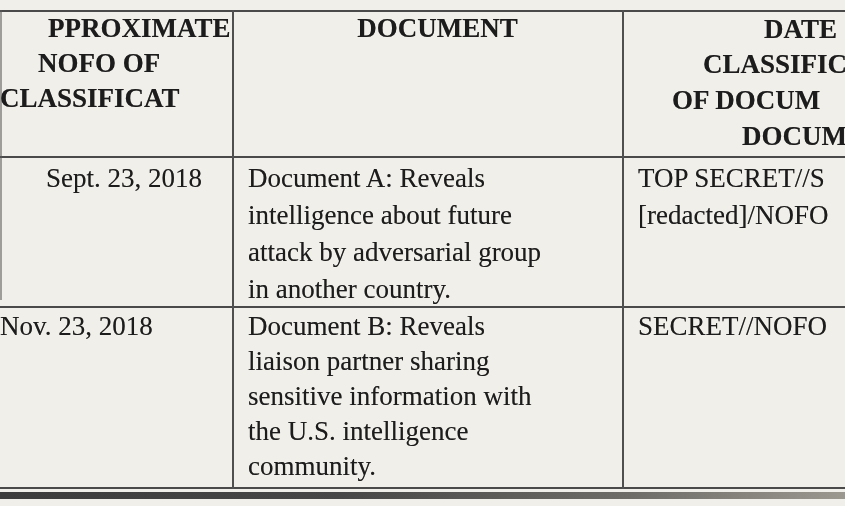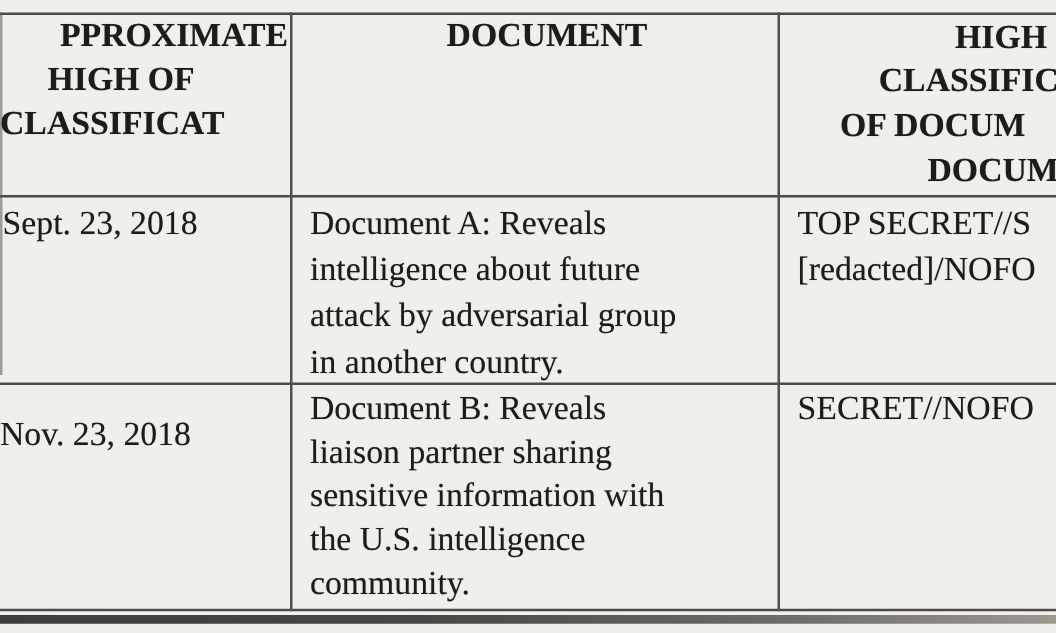--- a/index.html
+++ b/index.html
@@ -37,48 +37,48 @@
   #h-c1l1{left:0;top:11px;margin-left:48px;}
   #h-c1l2{left:38px;top:46px;}
   #h-c1l3{left:0;top:81px;}
   #h-c2-block{left:232px;top:11px;width:411px;text-align:center;}
   #h-c2-block .hdr-line{font-weight:bold;font-size:27px;line-height:35px;text-shadow:0 0 .6px rgba(25,25,25,.5);}
   #h-c3l1{left:764px;top:12px;}
   #h-c3l2{left:663px;top:47px;margin-left:40px;}
   #h-c3l3{left:672px;top:83px;}
   #h-c3l4{left:742px;top:119px;}
   
-  #r1-date{left:2px;top:160px;}
+  #r1-date{left:2px;top:160px;padding-left:44px;}
   #r1-desc{left:248px;top:160px;width:372px;}
   #r1-class{left:638px;top:160px;width:260px;}
-  #r2-date{left:0;top:309px;margin-top:21px;}
+  #r2-date{left:0;top:309px;}
   #r2-desc{left:248px;top:309px;width:372px;}
   #r2-class{left:638px;top:309px;width:260px;}
 </style>
 </head>
 <body>
 
 <div class="hline" style="top:10px"></div>
 <div class="hline" style="top:156px"></div>
 <div class="hline" style="top:306px"></div>
 <div class="hline" style="top:487px"></div>
 <div class="vline" style="left:232px"></div>
 <div class="vline" style="left:622px"></div>
 <div class="scan-band"></div>
 <div class="edge-artifact"></div>
 
 <div class="hdr" id="h-c1l1">PPROXIMATE</div>
-<div class="hdr" id="h-c1l2">HIGH OF</div>
+<div class="hdr" id="h-c1l2">NOFO OF</div>
 <div class="hdr" id="h-c1l3">CLASSIFICAT</div>
 
 <div class="abs" id="h-c2-block">
   <div class="hdr-line">DOCUMENT</div>
 </div>
 
-<div class="hdr" id="h-c3l1">HIGH</div>
+<div class="hdr" id="h-c3l1">DATE</div>
 <div class="hdr" id="h-c3l2">CLASSIFICAT</div>
 <div class="hdr" id="h-c3l3">OF DOCUM</div>
 <div class="hdr" id="h-c3l4">DOCUM</div>
 
 <div class="cell-text" id="r1-date">Sept. 23, 2018</div>
 <div class="cell-text" id="r1-desc">Document A: Reveals
 intelligence about future
 attack by adversarial group
 in another country.</div>
 <div class="cell-text" id="r1-class">TOP SECRET//S

